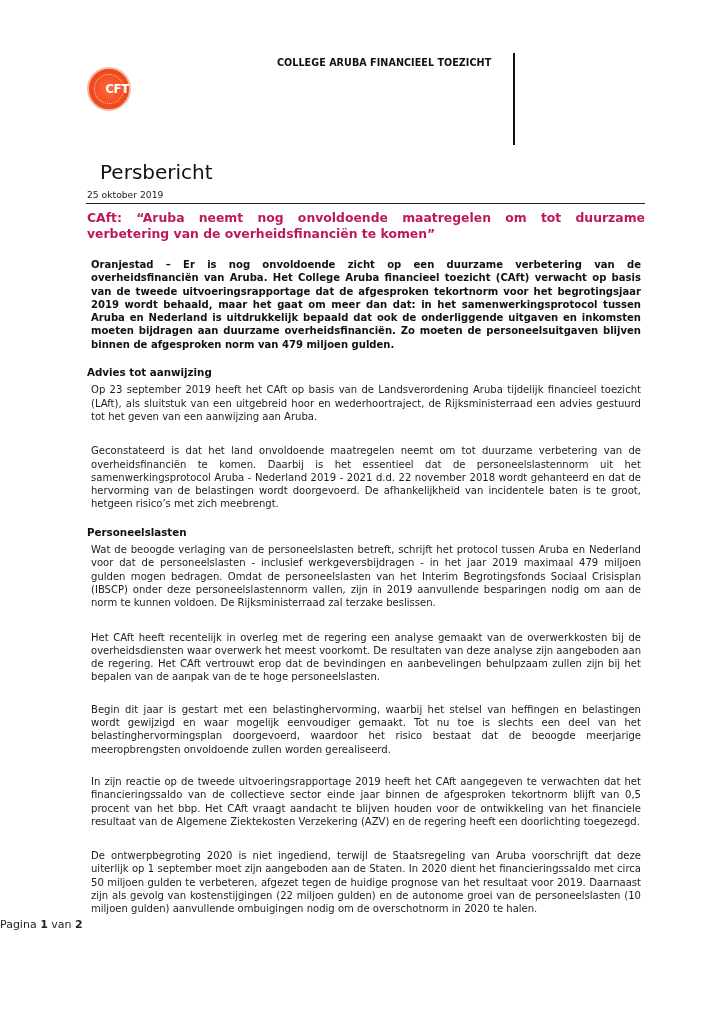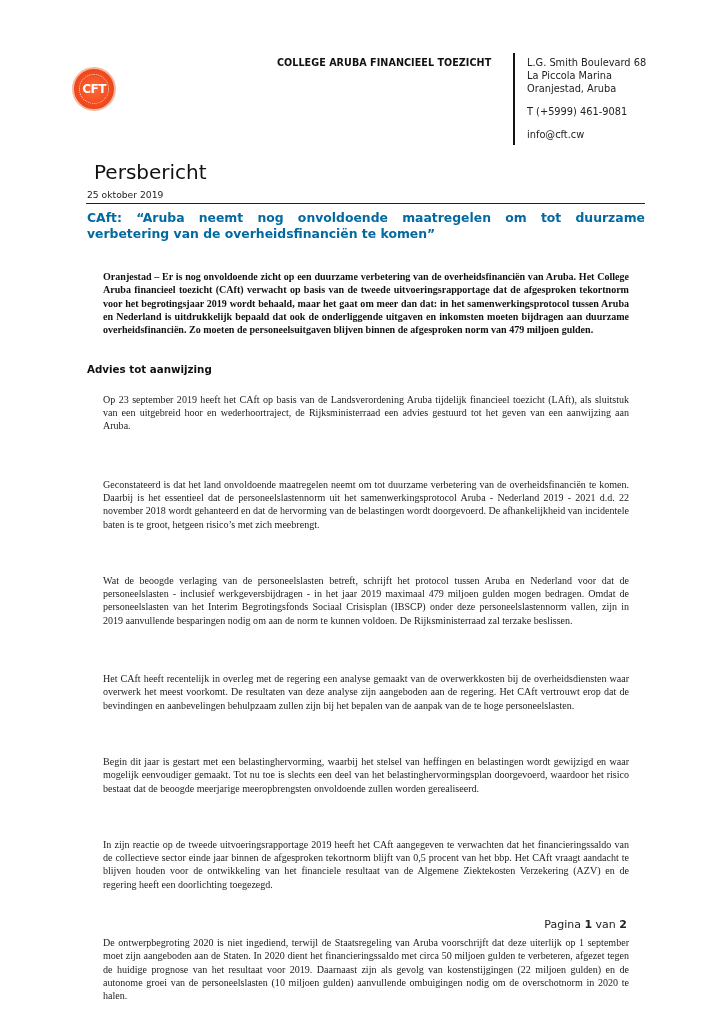--- a/index.html
+++ b/index.html
@@ -1,90 +1,82 @@
 <!DOCTYPE html>
 <html><head>
   <meta charset="utf-8">
   <style>
     html, body { margin: 0; padding: 0; background: #ffffff; }
     body { width: 724px; height: 1024px; position: relative; overflow: hidden;
            font-family: "DejaVu Sans", sans-serif; color: #1a1a1a; }
     .page { position: absolute; left: 0; top: 0; width: 724px; height: 1024px; }
 
     
-    .logo { position: absolute; left: 72px; top: 67px; width: 44px; height: 44px; border-radius: 50%;
+    .logo { position: absolute; left: 87px; top: 67px; width: 44px; height: 44px; border-radius: 50%;
             background: radial-gradient(circle at 50% 50%, #ff6a3a 0%, #f04a1e 60%, #e0401a 100%);
-            border: 2px solid #f8b9a0; box-sizing: border-box; display: flex; align-items: center; justify-content: center; }
+            border: 2px solid #f8b9a0; box-sizing: border-box; display: flex; align-items: center; justify-content: flex-end; }
     .logo-inner { position: absolute; left: 5px; top: 5px; right: 5px; bottom: 5px; border-radius: 50%;
                   border: 1px dotted rgba(255,230,210,0.9); }
     .logo-text { color: #ffffff; font-weight: bold; font-size: 12px; letter-spacing: -0.5px; position: relative;
                  font-family: "DejaVu Sans", sans-serif; }
 
     .org-name { position: absolute; left: 277px; top: 57px; font-size: 9.6px; font-weight: bold; letter-spacing: 0.05px; color: #111; }
     .vrule { position: absolute; left: 513px; top: 53px; width: 2px; height: 92px; background: #111; }
     .address { position: absolute; left: 527px; top: 56px; font-size: 9.8px; line-height: 13px; color: #222; }
     .address .gap { height: 10px; }
 
     
-    .doc-title { position: absolute; left: 94px; top: 160px; font-size: 20px; color: #111; font-weight: normal; }
+    .doc-title { position: absolute; left: 100px; top: 160px; font-size: 20px; color: #111; font-weight: normal; }
     .doc-date { position: absolute; left: 87px; top: 189px; font-size: 9.2px; color: #222; }
     .hrule { position: absolute; left: 86px; top: 203px; width: 559px; height: 1px; background: #222; }
 
     .headline { position: absolute; left: 87px; top: 210px; width: 558px; font-size: 12.4px; font-weight: bold;
-                line-height: 16px; text-align: justify; text-align-last: left; color: #0369a1; }
+                line-height: 16px; text-align: justify; text-align-last: left; color: #be185d; }
 
     .content { position: absolute; left: 87px; top: 254px; width: 558px; font-size: 10.05px; line-height: 13.3px; color: #1c1c1c; }
-    .content p { margin: 16px; text-align: justify; font-family: Liberation Serif, serif; }
+    .content p { margin: 4px; text-align: justify; }
     .lead { font-weight: bold; color: #111; }
     .section-h { font-weight: bold; color: #111; margin: 0; font-size: 10.3px; }
     .gap1 { height: 13px; }
     .gap-s { height: 11px; }
 
-    .footer { position: absolute; left: 0; width: 627px; top: 918px; text-align: right; font-size: 11px; color: #222; }
+    .footer { position: absolute; left: 0; width: 627px; top: 918px; text-align: left; font-size: 11px; color: #222; }
     .footer b { font-weight: bold; }
   </style>
 </head>
 <body>
 
 <div class="page">
 
   <div class="logo">
     <div class="logo-inner"></div>
     <span class="logo-text">CFT</span>
   </div>
 
   <div class="org-name">COLLEGE ARUBA FINANCIEEL TOEZICHT</div>
   <div class="vrule"></div>
 
-  <div class="address">
-    <div>L.G. Smith Boulevard 68</div>
-    <div>La Piccola Marina</div>
-    <div>Oranjestad, Aruba</div>
-    <div class="gap"></div>
-    <div>T (+5999) 461-9081</div>
-    <div class="gap"></div>
-    <div>info@cft.cw</div>
-  </div>
 
   <div class="doc-title">Persbericht</div>
   <div class="doc-date">25 oktober 2019</div>
   <div class="hrule"></div>
 
   <div class="headline">CAft: “Aruba neemt nog onvoldoende maatregelen om tot duurzame verbetering van de overheidsfinanciën te komen”</div>
 
   <div class="content">
     <p class="lead">Oranjestad – Er is nog onvoldoende zicht op een duurzame verbetering van de overheidsfinanciën van Aruba. Het College Aruba financieel toezicht (CAft) verwacht op basis van de tweede uitvoeringsrapportage dat de afgesproken tekortnorm voor het begrotingsjaar 2019 wordt behaald, maar het gaat om meer dan dat: in het samenwerkingsprotocol tussen Aruba en Nederland is uitdrukkelijk bepaald dat ook de onderliggende uitgaven en inkomsten moeten bijdragen aan duurzame overheidsfinanciën. Zo moeten de personeelsuitgaven blijven binnen de afgesproken norm van 479 miljoen gulden.</p>
     <div class="gap-s"></div>
 
     <div class="section-h">Advies tot aanwijzing</div>
     <p>Op 23 september 2019 heeft het CAft op basis van de Landsverordening Aruba tijdelijk financieel toezicht (LAft), als sluitstuk van een uitgebreid hoor en wederhoortraject, de Rijksministerraad een advies gestuurd tot het geven van een aanwijzing aan Aruba.</p>
     <div class="gap1"></div>
     <p>Geconstateerd is dat het land onvoldoende maatregelen neemt om tot duurzame verbetering van de overheidsfinanciën te komen. Daarbij is het essentieel dat de personeelslastennorm uit het samenwerkingsprotocol Aruba - Nederland 2019 - 2021 d.d. 22 november 2018 wordt gehanteerd en dat de hervorming van de belastingen wordt doorgevoerd. De afhankelijkheid van incidentele baten is te groot, hetgeen risico’s met zich meebrengt.</p>
     <div class="gap-s"></div>
 
+    <div class="section-h">Personeelslasten</div>
     <p>Wat de beoogde verlaging van de personeelslasten betreft, schrijft het protocol tussen Aruba en Nederland voor dat de personeelslasten - inclusief werkgeversbijdragen - in het jaar 2019 maximaal 479 miljoen gulden mogen bedragen. Omdat de personeelslasten van het Interim Begrotingsfonds Sociaal Crisisplan (IBSCP) onder deze personeelslastennorm vallen, zijn in 2019 aanvullende besparingen nodig om aan de norm te kunnen voldoen. De Rijksministerraad zal terzake beslissen.</p>
     <div class="gap1"></div>
     <p>Het CAft heeft recentelijk in overleg met de regering een analyse gemaakt van de overwerkkosten bij de overheidsdiensten waar overwerk het meest voorkomt. De resultaten van deze analyse zijn aangeboden aan de regering. Het CAft vertrouwt erop dat de bevindingen en aanbevelingen behulpzaam zullen zijn bij het bepalen van de aanpak van de te hoge personeelslasten.</p>
     <div class="gap-s"></div>
 
     <p>Begin dit jaar is gestart met een belastinghervorming, waarbij het stelsel van heffingen en belastingen wordt gewijzigd en waar mogelijk eenvoudiger gemaakt. Tot nu toe is slechts een deel van het belastinghervormingsplan doorgevoerd, waardoor het risico bestaat dat de beoogde meerjarige meeropbrengsten onvoldoende zullen worden gerealiseerd.</p>
     <div class="gap-s"></div>
 
     <p>In zijn reactie op de tweede uitvoeringsrapportage 2019 heeft het CAft aangegeven te verwachten dat het financieringssaldo van de collectieve sector einde jaar binnen de afgesproken tekortnorm blijft van 0,5 procent van het bbp. Het CAft vraagt aandacht te blijven houden voor de ontwikkeling van het financiele resultaat van de Algemene Ziektekosten Verzekering (AZV) en de regering heeft een doorlichting toegezegd.</p>
     <div class="gap1"></div>

